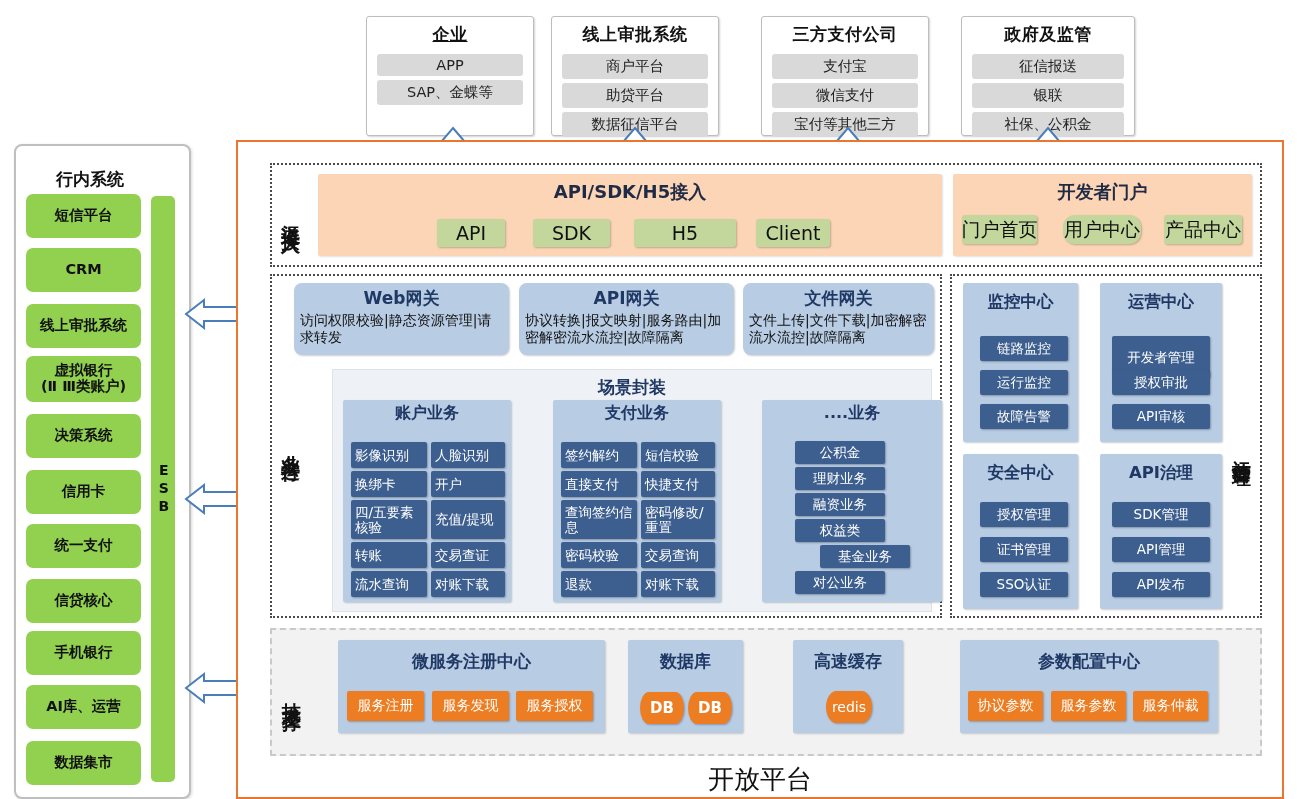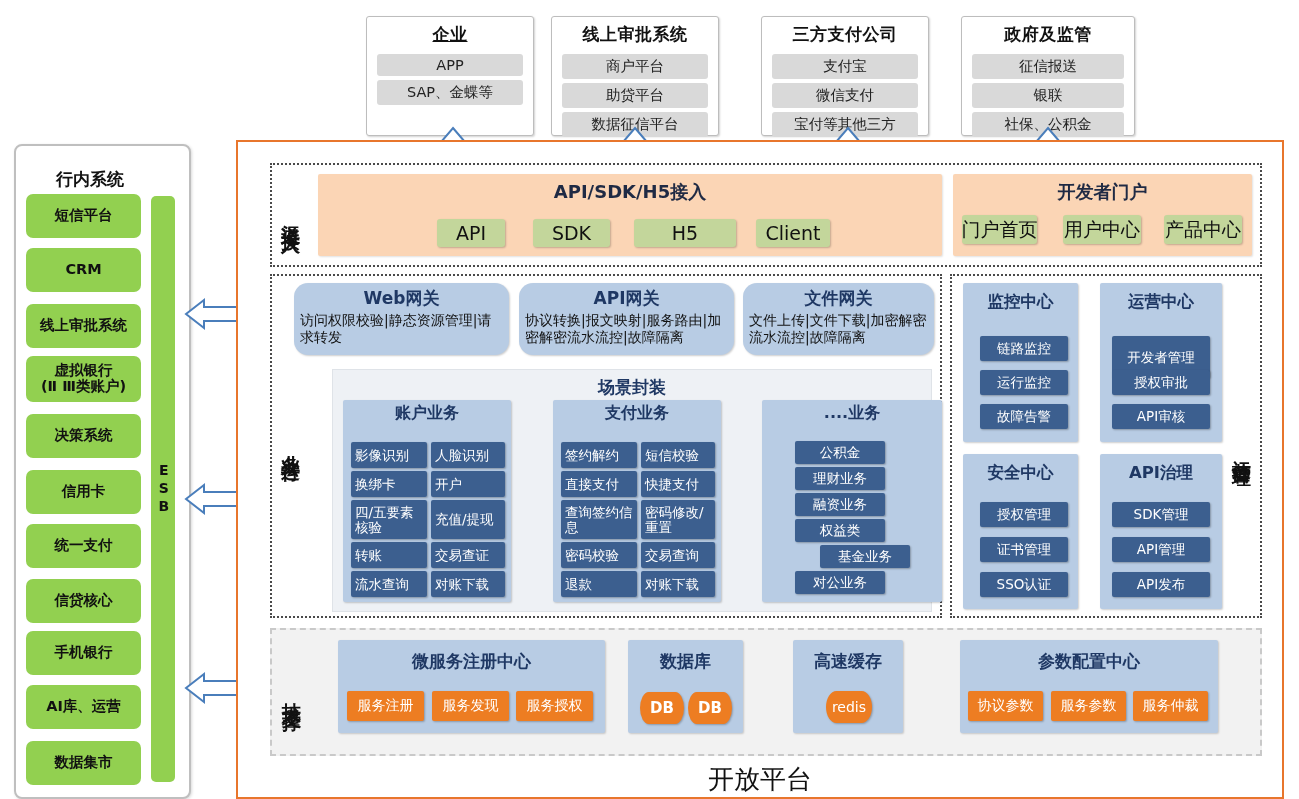--- a/index.html
+++ b/index.html
@@ -80,21 +80,21 @@
     font-weight:bold;font-size:18px;color:#1f2a44;text-align:center;
   }
   .green-chip{
     background:#c3d69b;border-radius:3px;color:#111;
     font-size:19px;display:flex;align-items:center;justify-content:center;
     box-shadow:1px 1px 2px rgba(0,0,0,.22);white-space:nowrap;
   }
 
   
   .bluecard{
-    background:#b8cce4;border-radius:14px;
+    background:#b8cce4;border-radius:8px;
     box-shadow:1px 1px 2px rgba(0,0,0,.2);
   }
   .bluecard-title{
     font-weight:bold;font-size:17px;color:#1f3864;text-align:center;
   }
   .bluecard-desc{
     font-size:14px;color:#111;line-height:1.18;padding:0 6px;
   }
 
   
@@ -272,21 +272,21 @@
 <div class="abs green-chip" style="left:756px;top:219px;width:74px;height:28px;">
     <span>Client</span>
   </div>
 
 <div class="abs peach" style="left:953px;top:174px;width:299px;height:82px;">
   <div class="peach-title" style="margin-top:6px;">开发者门户</div>
 </div>
 <div class="abs green-chip" style="left:962px;top:215px;width:75px;height:29px;">
     <span>门户首页</span>
   </div>
-<div class="abs green-chip" style="left:1063px;top:215px;width:78px;height:29px;">
+<div class="abs green-chip" style="left:1063px;top:215px;width:78px;height:29px;border-radius:12px;">
     <span>用户中心</span>
   </div>
 <div class="abs green-chip" style="left:1164px;top:215px;width:78px;height:29px;">
     <span>产品中心</span>
   </div>
 
 <div class="abs band-dot" style="left:270px;top:274px;width:672px;height:344px;"></div>
 <div class="abs vlabel" style="left:276px;top:385px;width:30px;height:120px;">业务运行</div>
 
 <div class="abs bluecard" style="left:294px;top:283px;width:215px;height:72px;">

